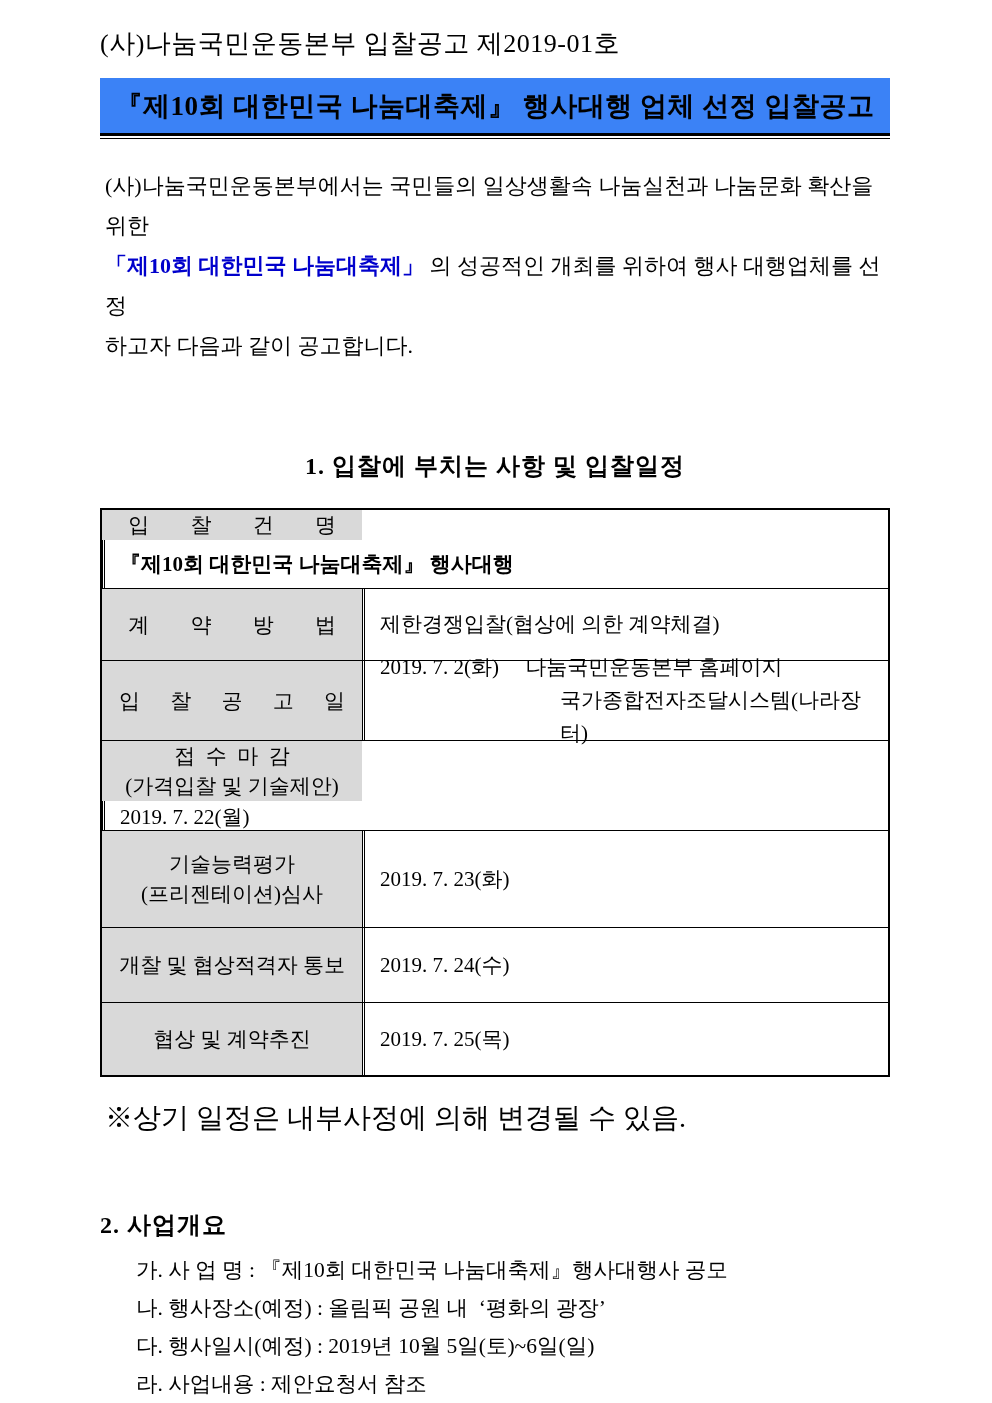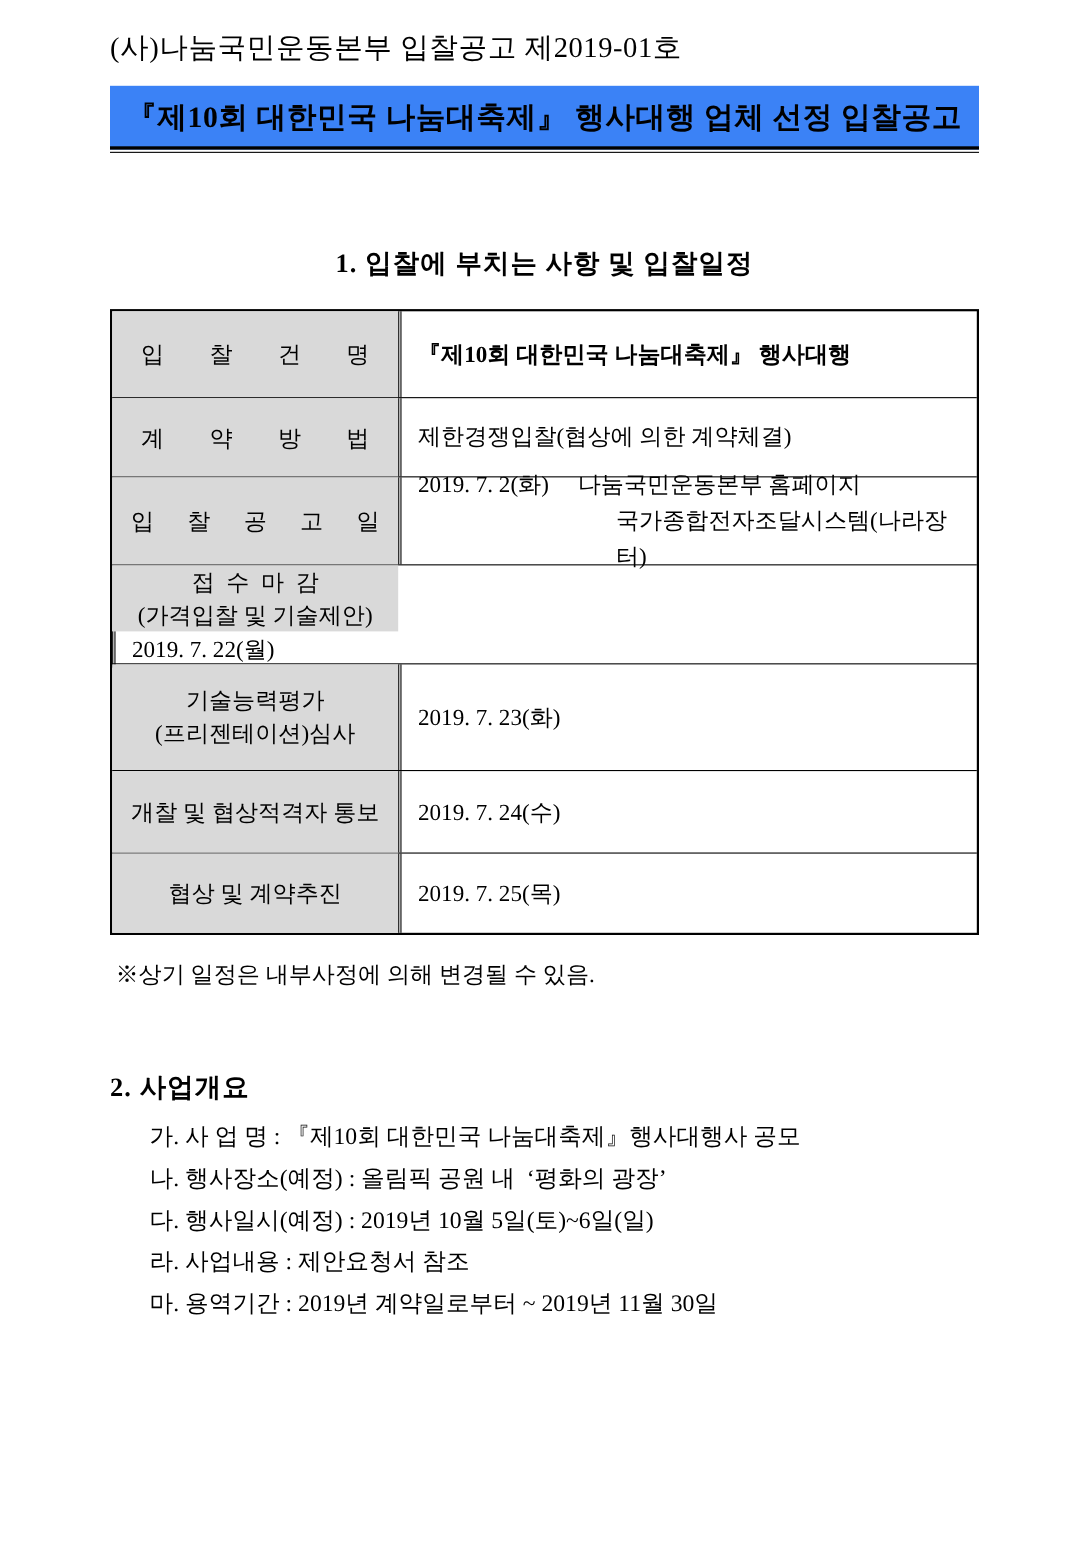--- a/index.html
+++ b/index.html
@@ -65,52 +65,55 @@
   }
   .cell-value {
     flex: 1;
     border-left: 3px double #000;
     display: flex; flex-direction: column; justify-content: center;
     font-size: 21px;
     padding-left: 15px;
     white-space: pre-wrap;
     line-height: 33px;
   }
-  .r1 { height: 78px; } .r2 { height: 72px; } .r3 { height: 80px; }
+  .r1 { height: 78px; flex-direction: column; } .r2 { height: 72px; } .r3 { height: 80px; }
   .r4 { height: 90px; flex-direction: column; } .r5 { height: 97px; } .r6 { height: 75px; }
   .r7 { height: 73px; }
   .spread4 { word-spacing: 36px; }
   .spread5 { word-spacing: 25px; }
   .bold { font-weight: bold; }
   .indent2 { padding-left: 180px; }
 
   .note {
     margin-top: 22px;
     padding-left: 5px;
-    font-size: 21px;
+    font-size: 28px;
   }
 
   .sec2-heading { margin-top: 72px; margin-bottom: 10px; }
   .overview { padding-left: 36px; }
   .overview-item {
     font-size: 21.5px;
     line-height: 38px;
     white-space: pre-wrap;
   }
 </style>
 </head>
 <body>
 
 <div class="page">
 
   <div class="doc-number">(사)나눔국민운동본부 입찰공고 제2019-01호</div>
 
   <div class="banner">『제10회 대한민국 나눔대축제』 행사대행 업체 선정 입찰공고</div>
   <div class="double-rule"></div>
 
+  <div class="intro"><span>(사)나눔국민운동본부에서는 국민들의 일상생활속 나눔실천과 나눔문화 확산을 위한
+</span><span class="hl">「제10회 대한민국 나눔대축제」</span><span> 의 성공적인 개최를 위하여 행사 대행업체를 선정
+하고자 다음과 같이 공고합니다.</span></div>
 
   <div class="sec-heading sec1-heading">1. 입찰에 부치는 사항 및 입찰일정</div>
 
   <div class="bid-table">
     <div class="trow r1">
       <div class="cell-label spread4">입 찰 건 명</div>
       <div class="cell-value bold">『제10회 대한민국 나눔대축제』 행사대행</div>
     </div>
     <div class="trow r2">
       <div class="cell-label spread4">계 약 방 법</div>

